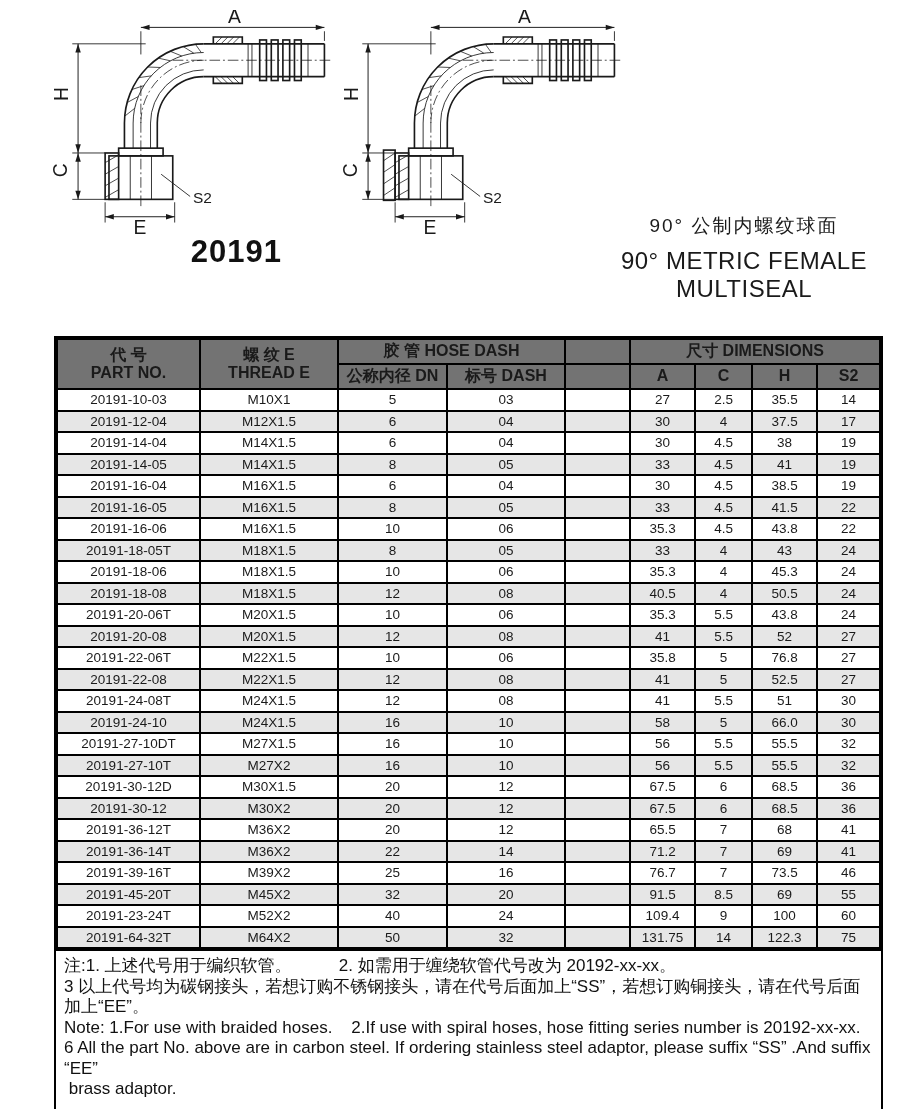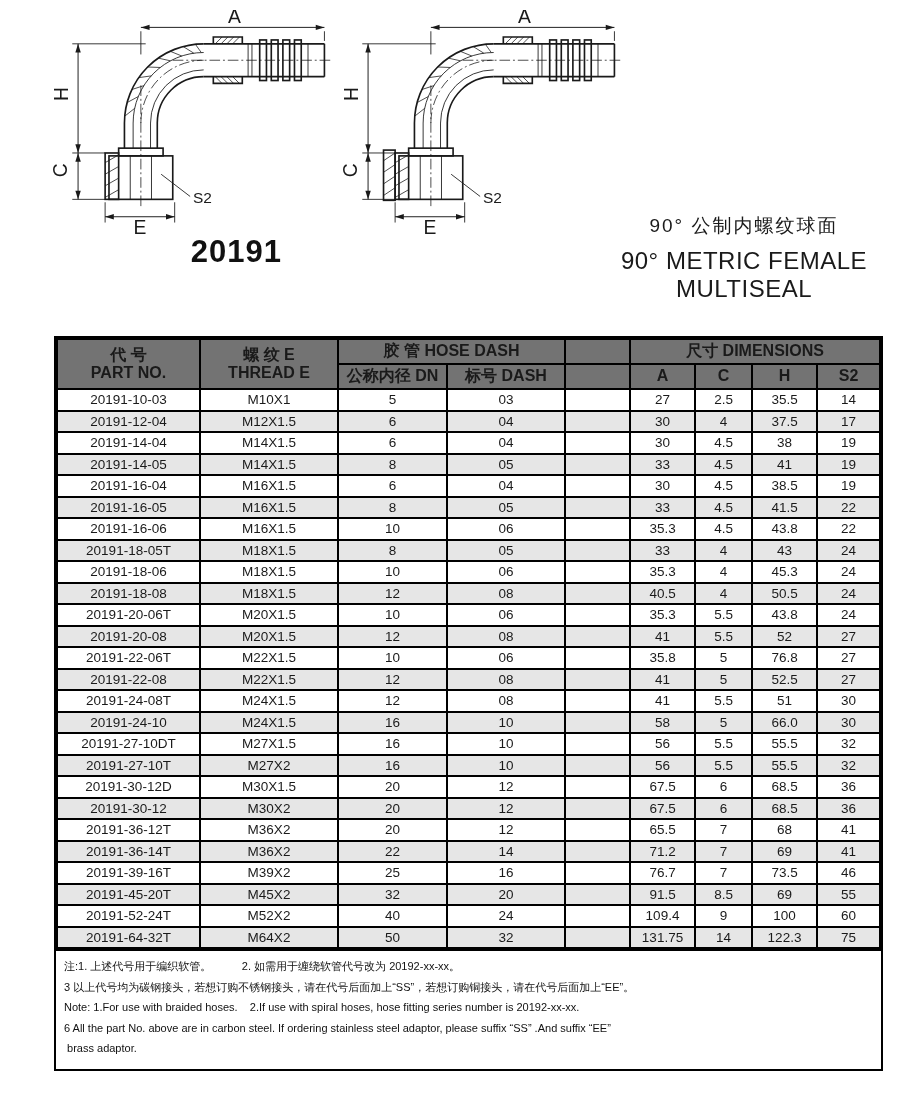--- a/index.html
+++ b/index.html
@@ -23,21 +23,21 @@
   table.spec{border-collapse:collapse;table-layout:fixed;width:100%;}
   table.spec th,table.spec td{
     border:2px solid #000;text-align:center;vertical-align:middle;
     font-size:13.5px;padding:0;overflow:hidden;white-space:nowrap;
   }
   table.spec th{background:#737373;font-weight:bold;font-size:16px;height:23px;line-height:1.15;}
   table.spec td{height:19.5px;}
   table.spec tr.alt td{background:#e6e6e6;}
   
   .notes{border-top:2px solid #000;padding:5px 8px 10px 8px;}
-  .note-line{font-size:11px;line-height:20.5px;white-space:pre-wrap;color:#111;}
+  .note-line{font-size:17px;line-height:20.5px;white-space:pre-wrap;color:#111;}
   
   .ln{stroke:#1a1a1a;stroke-width:1.7;fill:none;}
   .thin{stroke:#1a1a1a;stroke-width:0.9;fill:none;}
   .hatch{stroke:#1a1a1a;stroke-width:0.8;fill:none;}
   .cl{stroke:#1a1a1a;stroke-width:0.8;fill:none;stroke-dasharray:11 3 2 3;}
   .dim{stroke:#1a1a1a;stroke-width:1;fill:none;}
   .arr{fill:#1a1a1a;stroke:none;}
   .dimtext{font-family:"Liberation Sans","DejaVu Sans",sans-serif;font-size:20px;fill:#1a1a1a;}
   .dimtext.small{font-size:16px;}
 </style>
@@ -440,21 +440,21 @@
             <td>M45X2</td>
             <td>32</td>
             <td>20</td>
             <td></td>
             <td>91.5</td>
             <td>8.5</td>
             <td>69</td>
             <td>55</td>
           </tr>
           <tr>
-            <td>20191-52-24T</td>
+            <td>20191-23-24T</td>
             <td>M52X2</td>
             <td>40</td>
             <td>24</td>
             <td></td>
             <td>109.4</td>
             <td>9</td>
             <td>100</td>
             <td>60</td>
           </tr>
           <tr class="alt">

